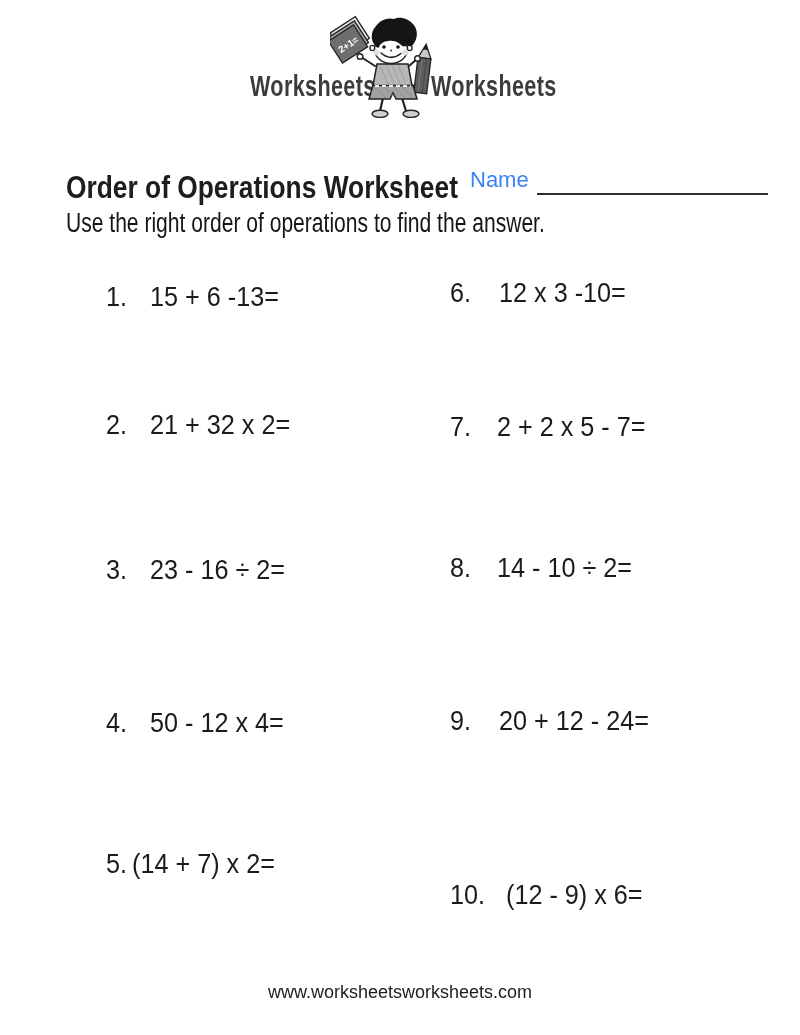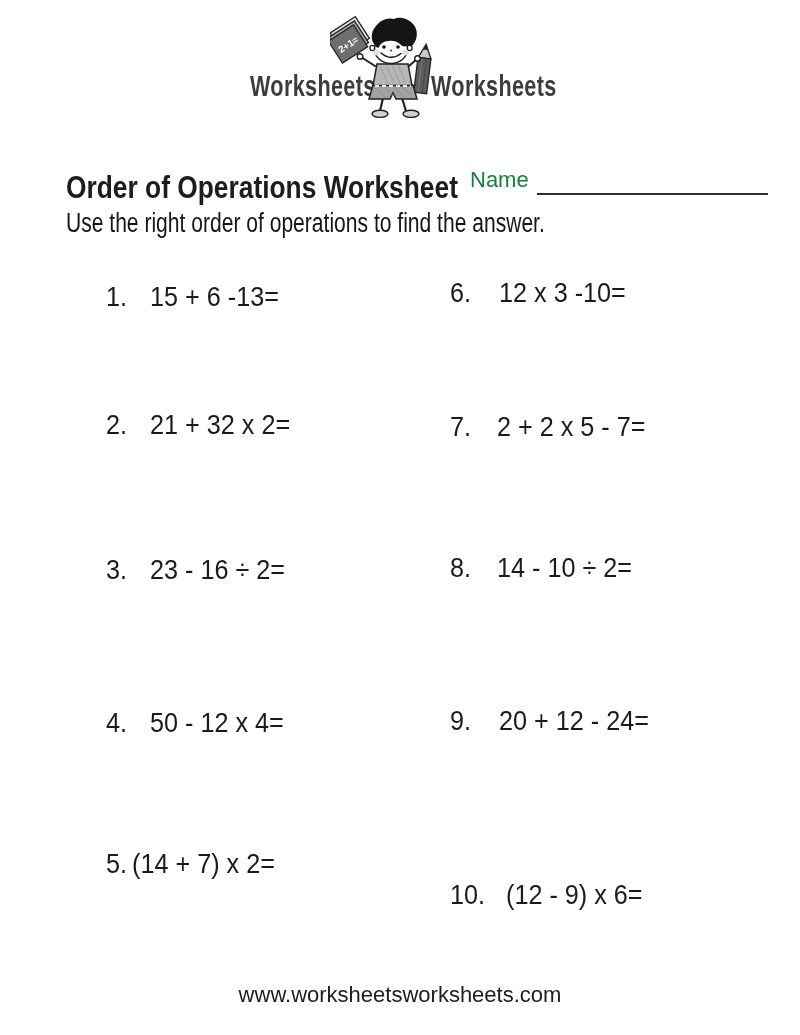--- a/index.html
+++ b/index.html
@@ -7,31 +7,31 @@
        font-family:"Liberation Sans",sans-serif;color:#1c1c1c;}
   
   .logo-text{position:absolute;top:71px;font-size:30px;font-weight:bold;color:#3c3c3c;
              line-height:1;transform:scaleX(0.72);transform-origin:left top;white-space:nowrap;
              letter-spacing:0.5px;}
   #logo-left{left:250px;}
   #logo-right{left:431px;}
   
   .title{position:absolute;left:66px;top:170px;font-size:31px;font-weight:bold;line-height:36px;
          transform:scaleX(0.85);transform-origin:left top;white-space:nowrap;color:#1d1d1d;}
-  .name-label{position:absolute;left:470px;top:167px;font-size:22px;line-height:26px;color:#15803d;}
+  .name-label{position:absolute;left:470px;top:167px;font-size:22px;line-height:26px;color:#3b82f6;}
   .name-line{position:absolute;left:537px;top:171px;width:231px;height:22px;
              border-bottom:2px solid #2e2e2e;}
   .instructions{position:absolute;left:66px;top:207px;font-size:27px;line-height:32px;
                 transform:scaleX(0.78);transform-origin:left top;white-space:nowrap;color:#161616;}
   
   .prow{position:absolute;left:0;width:100%;height:34px;}
   .pnum,.pexpr{position:absolute;top:0;font-size:28px;line-height:32px;white-space:nowrap;
                transform:scaleX(0.9);transform-origin:left top;color:#1b1b1b;}
   
-  .footer{position:absolute;left:0;right:0;top:982px;text-align:center;font-size:22px;
+  .footer{position:absolute;left:0;right:0;top:982px;text-align:center;font-size:18px;
           color:#1d1d1d;}
 </style>
 </head>
 <body>
 
 <div class="logo-text" id="logo-left">Worksheets</div>
 
 <svg style="position:absolute;left:330px;top:14px;" width="106" height="104" viewBox="0 0 106 104" xmlns="http://www.w3.org/2000/svg">
 
   <g transform="rotate(-33 18 30)">

